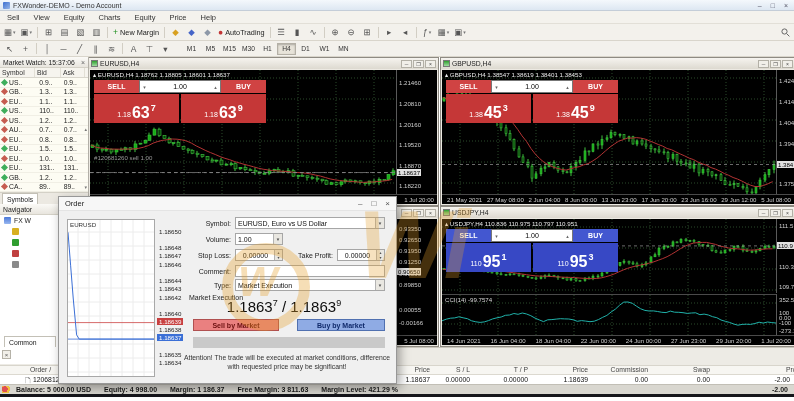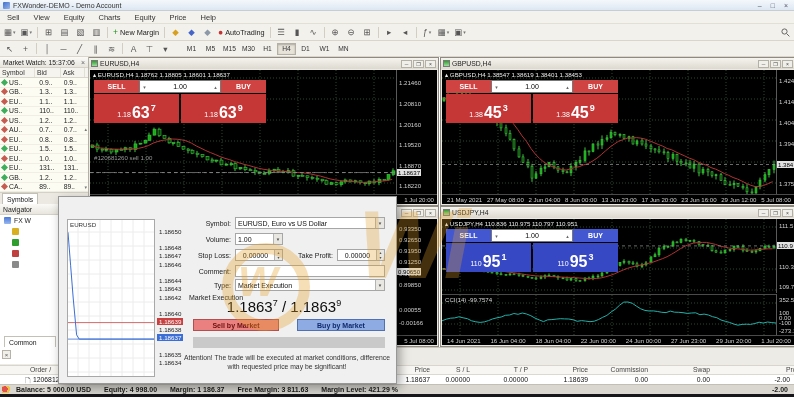--- a/index.html
+++ b/index.html
@@ -1276,20 +1276,28 @@
               <span class="ocw-bg">95</span>
               <span class="ocw-sp">3</span>
             </div>
           </div>
         </div>
       </div>
     </div>
   </div>
 
 <div class="dlg">
+  <div class="dlg-t">
+    <span>Order</span>
+    <span class="dlg-ctrl">
+      <span>–</span>
+      <span>□</span>
+      <span>×</span>
+    </span>
+  </div>
 
   <div class="tickw">
     <span class="ticksym">EURUSD</span>
     <svg id="ticksvg" width="86" height="156">
         <line x1="10" y1="0" x2="10" y2="156" stroke="#ececec" stroke-width="1"></line>
         <line x1="21" y1="0" x2="21" y2="156" stroke="#ececec" stroke-width="1"></line>
         <line x1="32" y1="0" x2="32" y2="156" stroke="#ececec" stroke-width="1"></line>
         <line x1="43" y1="0" x2="43" y2="156" stroke="#ececec" stroke-width="1"></line>
         <line x1="54" y1="0" x2="54" y2="156" stroke="#ececec" stroke-width="1"></line>
         <line x1="65" y1="0" x2="65" y2="156" stroke="#ececec" stroke-width="1"></line>

